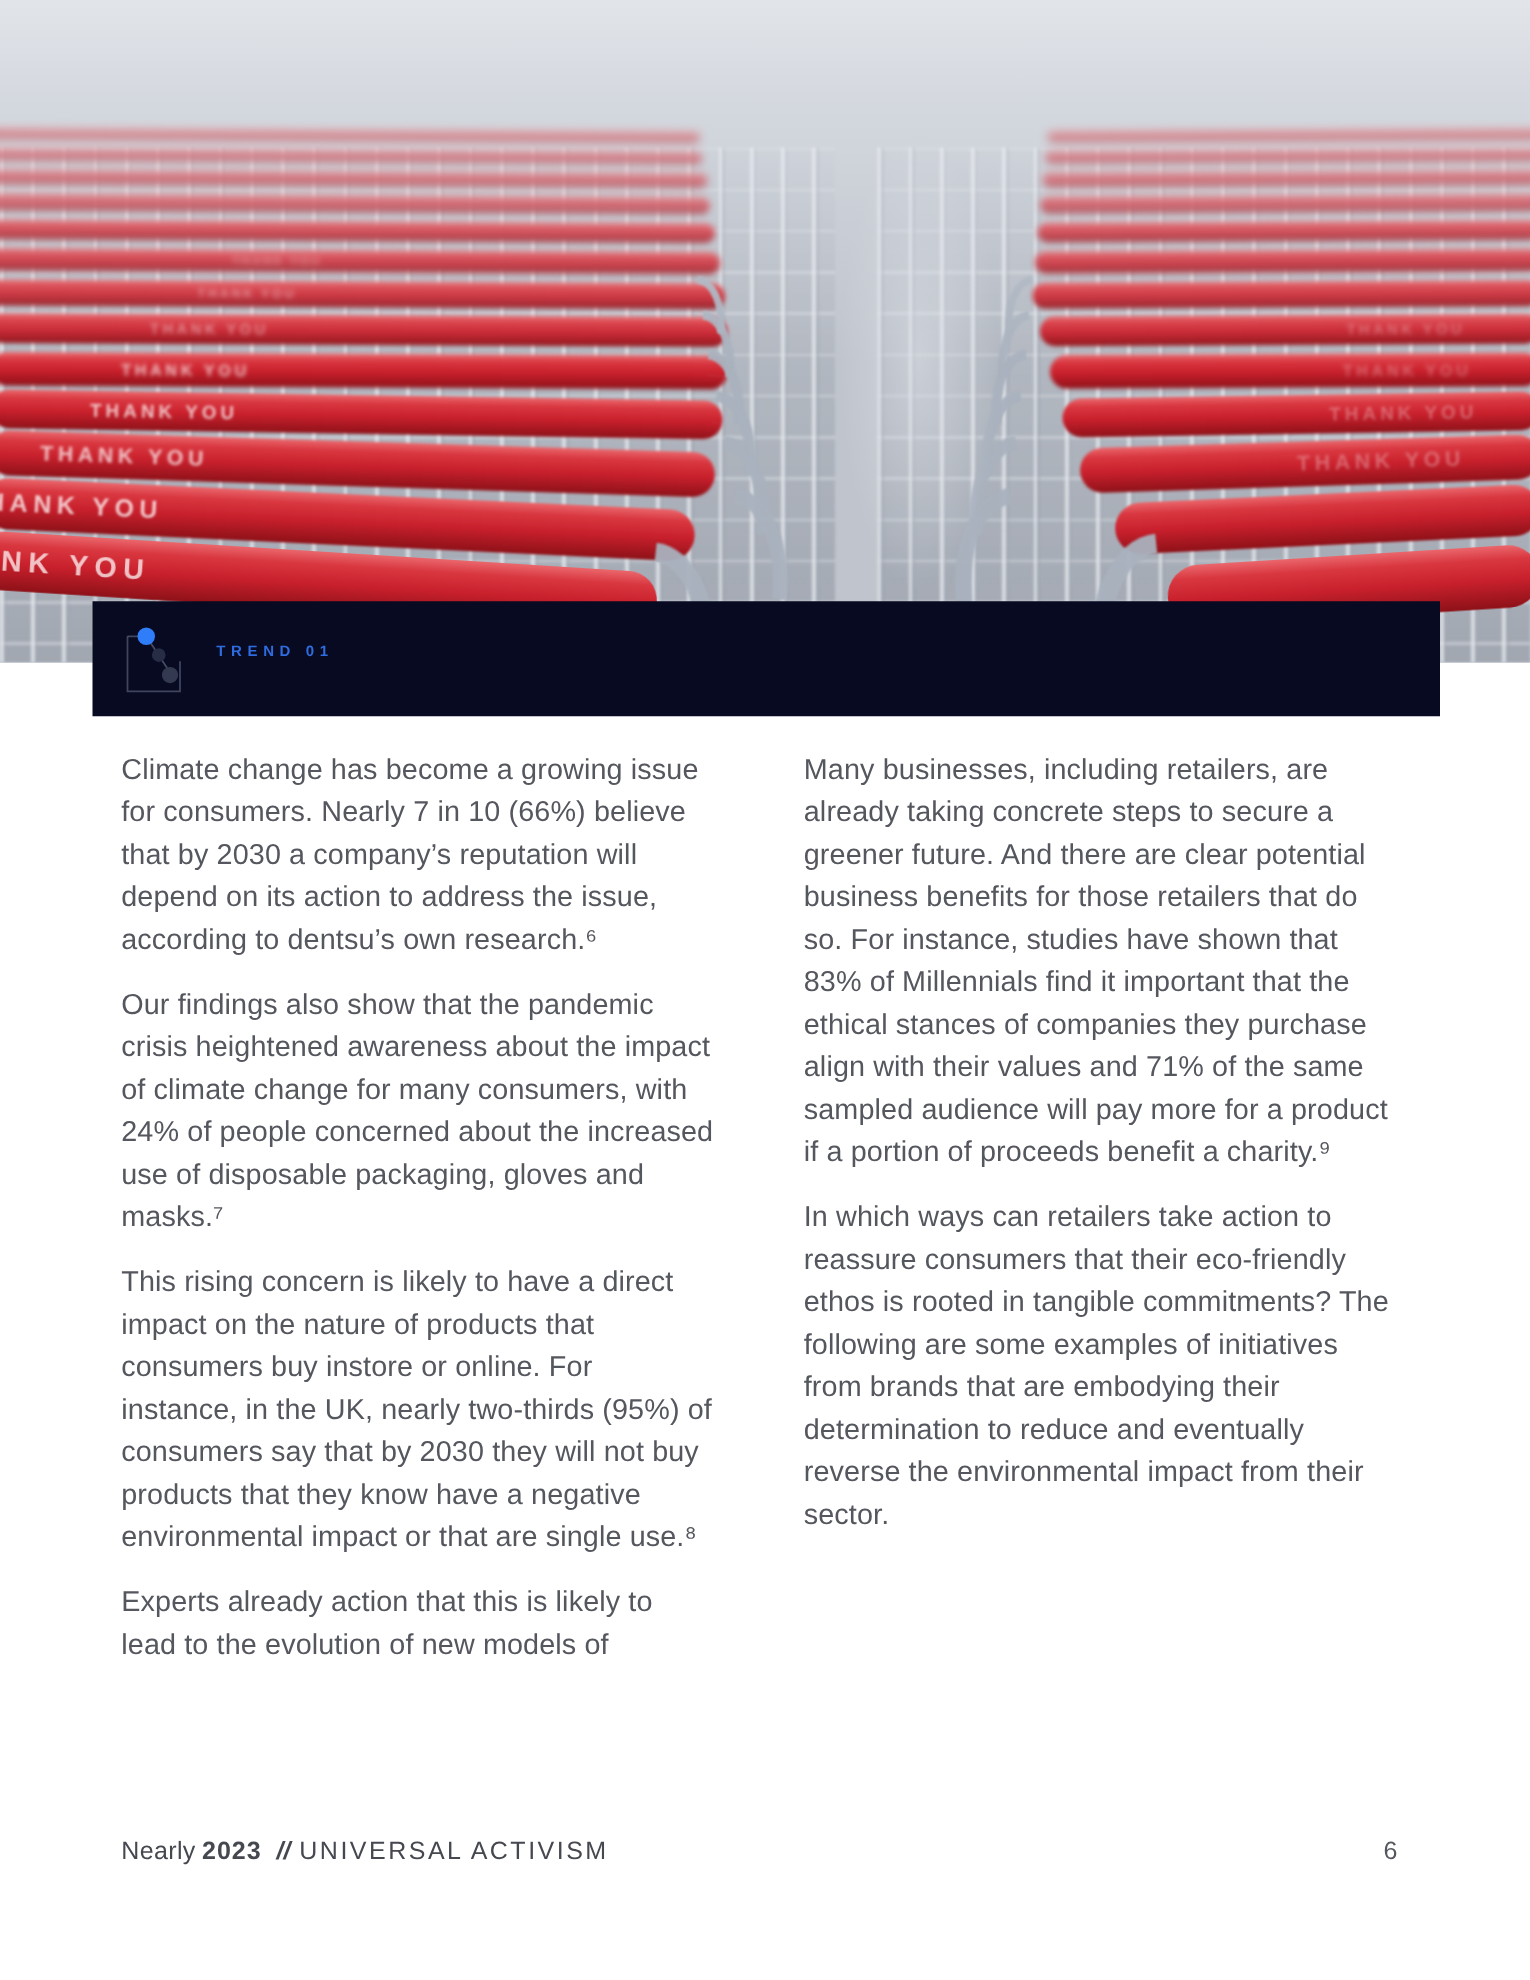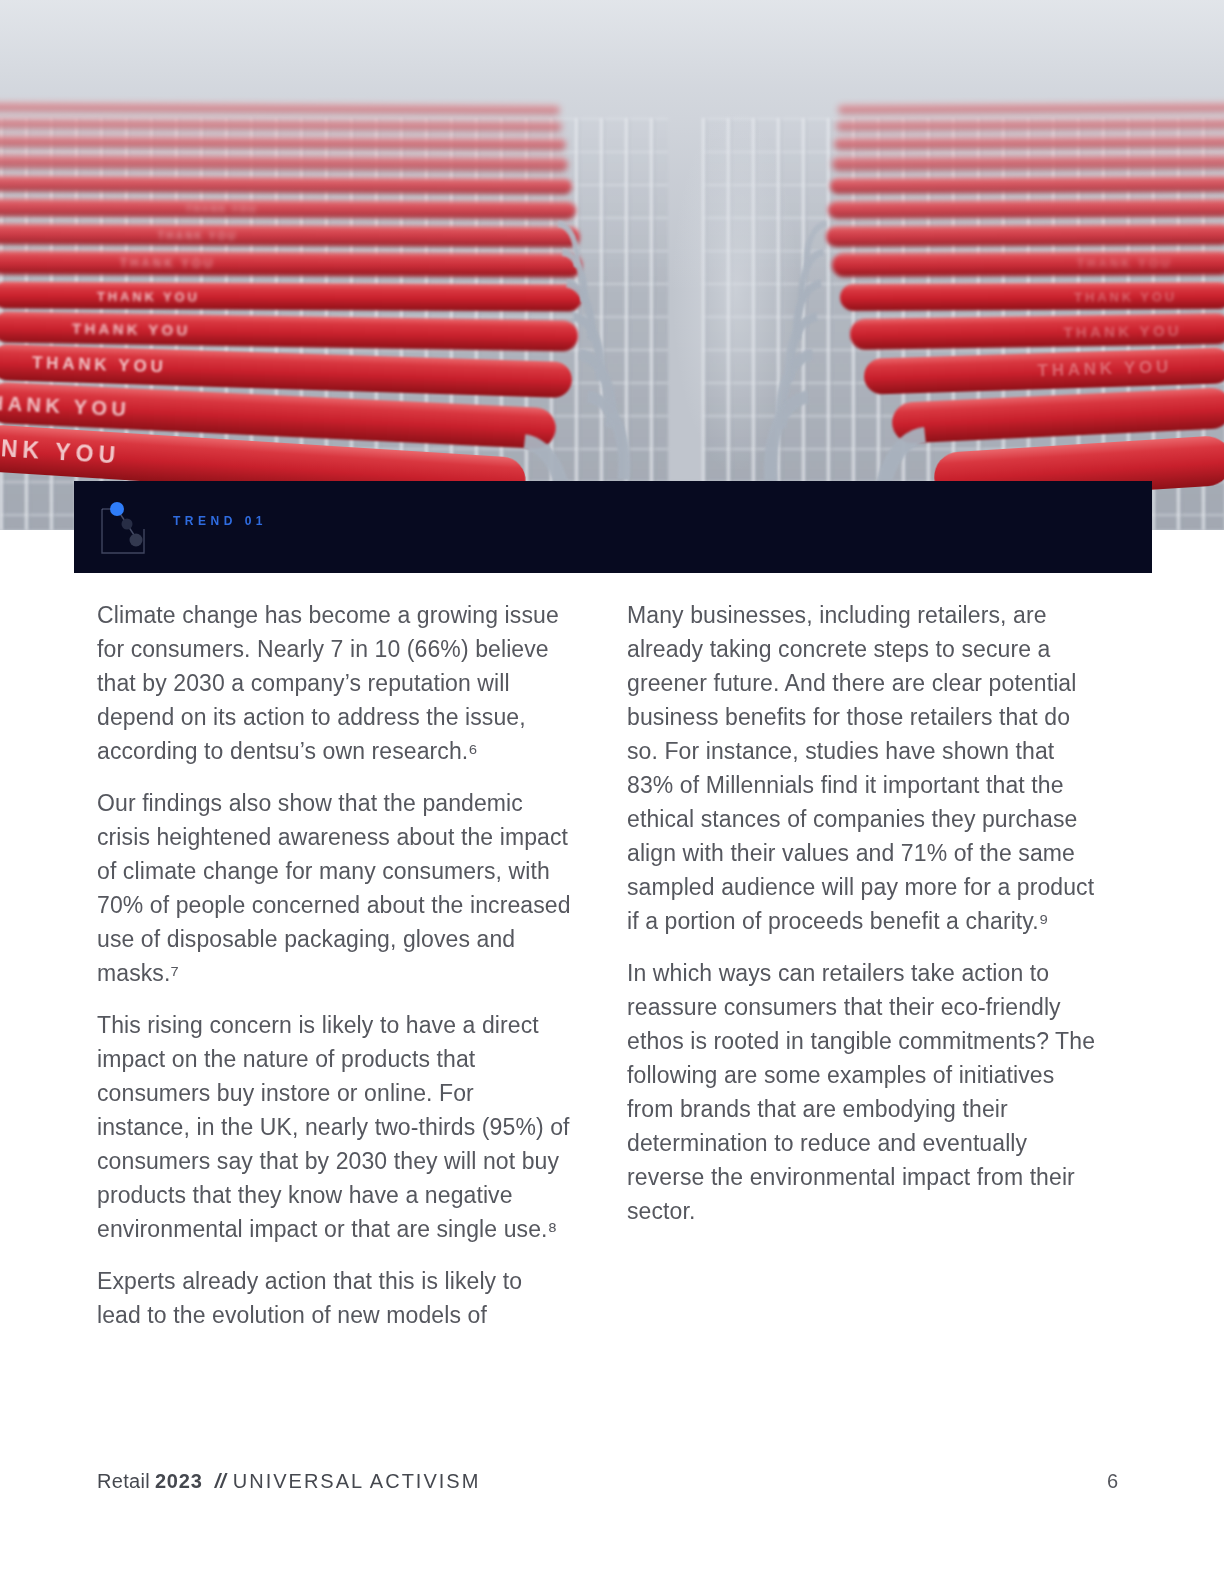--- a/index.html
+++ b/index.html
@@ -52,21 +52,21 @@
       linear-gradient(180deg, rgba(234,237,241,0.8) 0%, rgba(231,234,239,0.5) 16%, rgba(228,231,237,0.25) 34%, rgba(228,231,237,0) 55%);}
 
   
   .banner{position:absolute;left:74px;top:481px;width:1078px;height:92px;background:var(--banner-bg);
     display:flex;align-items:center;padding-left:26px;}
   .banner-icon{width:46px;height:54px;flex:0 0 auto;margin-right:27px;margin-top:2px;}
   .kicker{font-size:12px;font-weight:bold;letter-spacing:4.5px;color:var(--accent-blue);margin-bottom:13px;}
   .title{font-size:29px;font-weight:bold;color:#ffffff;letter-spacing:0.6px;}
 
   
-  .columns{position:absolute;top:573px;left:97px;width:1021px;padding-top:25px;display:flex;gap:55px;}
+  .columns{position:absolute;top:573px;left:97px;width:1021px;padding-top:25px;display:flex;gap:71px;}
   .col{width:475px;}
   .body-para{font-size:23px;line-height:34px;color:var(--body-text);margin:0 0 18px 0;letter-spacing:0.1px;}
 
   
   .footer{position:absolute;left:97px;right:106px;top:1470px;display:flex;justify-content:space-between;
     align-items:baseline;color:var(--footer-text);font-size:20px;}
   .brand-prefix{letter-spacing:0.3px;}
   .brand-year{font-weight:bold;letter-spacing:0.8px;margin-left:5px;}
   .separator{font-weight:bold;font-style:italic;margin:0 7px 0 12px;}
   .report-title{letter-spacing:2px;}
@@ -162,30 +162,30 @@
       <circle cx="36" cy="39" r="6.5" fill="#333950"></circle>
     </svg>
     <div>
       <div class="kicker">TREND 01</div>
     </div>
   </div>
 
   <div class="columns">
     <div class="col">
         <p class="body-para">Climate change has become a growing issue for consumers. Nearly 7 in 10 (66%) believe that by 2030 a company’s reputation will depend on its action to address the issue, according to dentsu’s own research.⁶</p>
-        <p class="body-para">Our findings also show that the pandemic crisis heightened awareness about the impact of climate change for many consumers, with 70% of people concerned about the increased use of disposable packaging, gloves and masks.⁷</p>
+        <p class="body-para">Our findings also show that the pandemic crisis heightened awareness about the impact of climate change for many consumers, with 24% of people concerned about the increased use of disposable packaging, gloves and masks.⁷</p>
         <p class="body-para">This rising concern is likely to have a direct impact on the nature of products that consumers buy instore or online. For instance, in the UK, nearly two-thirds (95%) of consumers say that by 2030 they will not buy products that they know have a negative environmental impact or that are single use.⁸</p>
         <p class="body-para">Experts already action that this is likely to lead to the evolution of new models of</p>
       </div>
     <div class="col">
         <p class="body-para">Many businesses, including retailers, are already taking concrete steps to secure a greener future. And there are clear potential business benefits for those retailers that do so. For instance, studies have shown that 83% of Millennials find it important that the ethical stances of companies they purchase align with their values and 71% of the same sampled audience will pay more for a product if a portion of proceeds benefit a charity.⁹</p>
         <p class="body-para">In which ways can retailers take action to reassure consumers that their eco-friendly ethos is rooted in tangible commitments? The following are some examples of initiatives from brands that are embodying their determination to reduce and eventually reverse the environmental impact from their sector.</p>
       </div>
   </div>
 
   <div class="footer">
     <div>
-      <span class="brand-prefix">Retail</span><span class="brand-year">2023</span><span class="separator">//</span><span class="report-title">UNIVERSAL ACTIVISM</span>
+      <span class="brand-prefix">Nearly</span><span class="brand-year">2023</span><span class="separator">//</span><span class="report-title">UNIVERSAL ACTIVISM</span>
     </div>
     <div class="page-number">6</div>
   </div>
 
 </div>
 
 </body></html>

